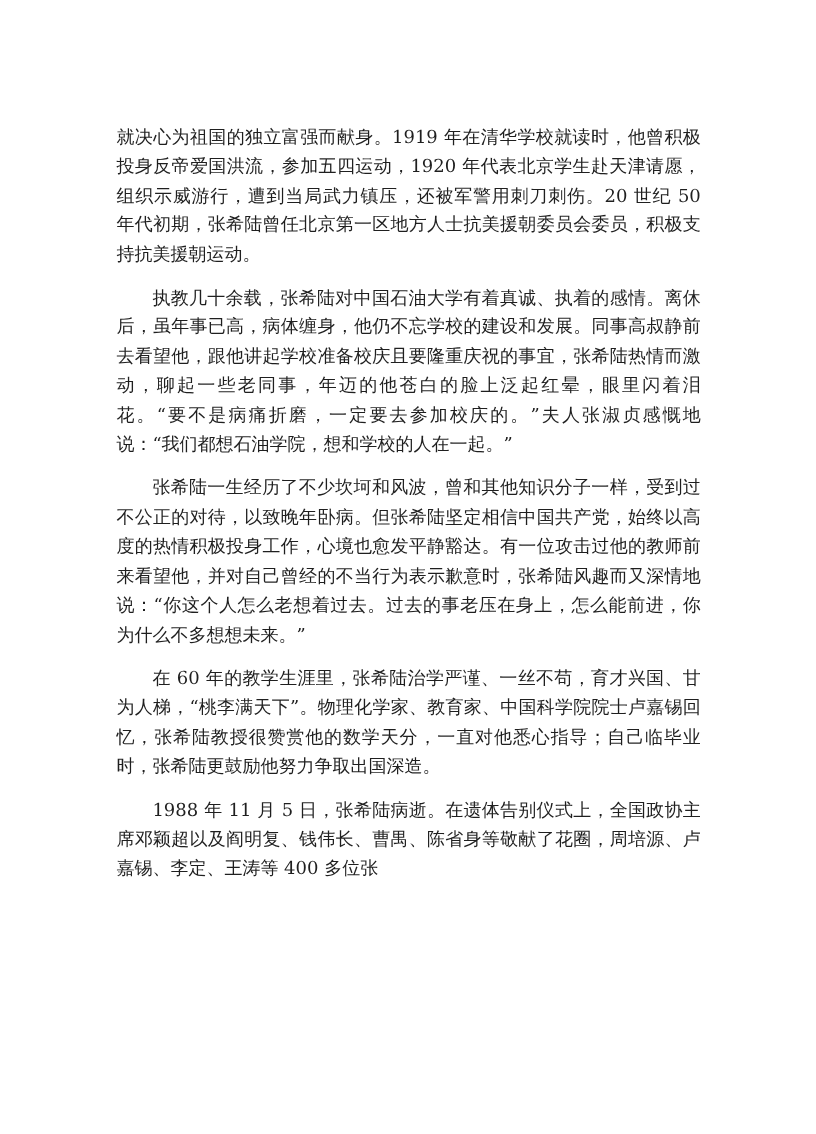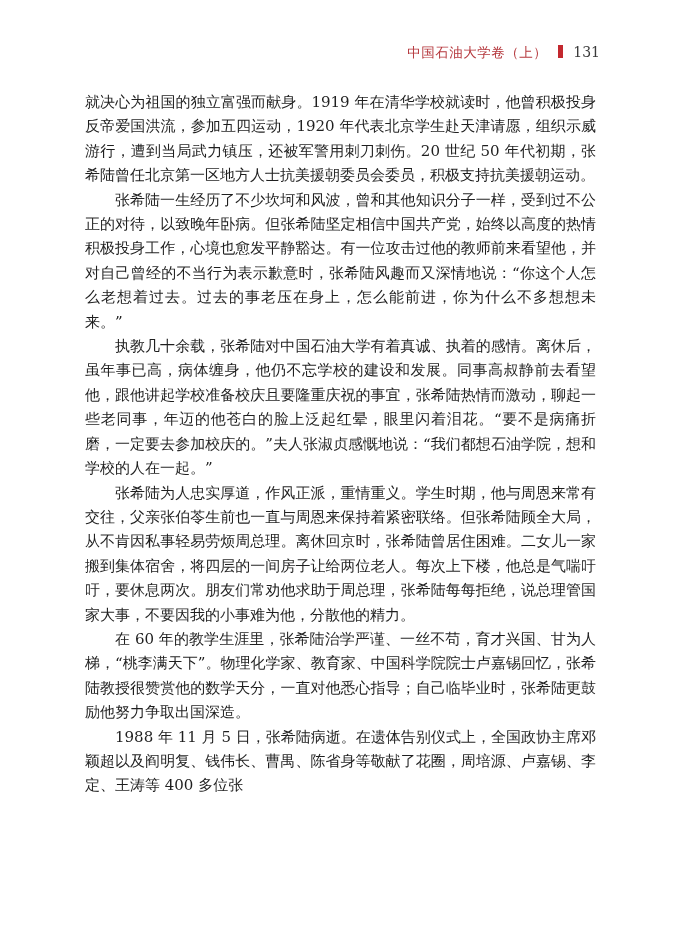--- a/index.html
+++ b/index.html
@@ -48,31 +48,27 @@
     position: absolute;
     top: 90px;
     left: 85px;
     width: 511px;
     color: var(--body-text);
     font-size: 15px;
     line-height: 24.4px;
     text-align: justify;
     text-justify: inter-ideograph;
   }
-  .para { margin: 0; }
+  .para { margin: 12px; }
   .para.indent { text-indent: 2em; }
 </style>
 </head>
 <body>
 
 <div class="page">
-  <div class="header">
-    <span class="header-title">中国石油大学卷（上）</span><span class="header-divider"></span><span class="header-page-number">131</span>
-  </div>
   <div class="body-text">
       <p class="para">就决心为祖国的独立富强而献身。1919 年在清华学校就读时，他曾积极投身反帝爱国洪流，参加五四运动，1920 年代表北京学生赴天津请愿，组织示威游行，遭到当局武力镇压，还被军警用刺刀刺伤。20 世纪 50 年代初期，张希陆曾任北京第一区地方人士抗美援朝委员会委员，积极支持抗美援朝运动。</p>
+      <p class="para indent">执教几十余载，张希陆对中国石油大学有着真诚、执着的感情。离休后，虽年事已高，病体缠身，他仍不忘学校的建设和发展。同事高叔静前去看望他，跟他讲起学校准备校庆且要隆重庆祝的事宜，张希陆热情而激动，聊起一些老同事，年迈的他苍白的脸上泛起红晕，眼里闪着泪花。“要不是病痛折磨，一定要去参加校庆的。”夫人张淑贞感慨地说：“我们都想石油学院，想和学校的人在一起。”</p>
       <p class="para indent">张希陆一生经历了不少坎坷和风波，曾和其他知识分子一样，受到过不公正的对待，以致晚年卧病。但张希陆坚定相信中国共产党，始终以高度的热情积极投身工作，心境也愈发平静豁达。有一位攻击过他的教师前来看望他，并对自己曾经的不当行为表示歉意时，张希陆风趣而又深情地说：“你这个人怎么老想着过去。过去的事老压在身上，怎么能前进，你为什么不多想想未来。”</p>
-      <p class="para indent">执教几十余载，张希陆对中国石油大学有着真诚、执着的感情。离休后，虽年事已高，病体缠身，他仍不忘学校的建设和发展。同事高叔静前去看望他，跟他讲起学校准备校庆且要隆重庆祝的事宜，张希陆热情而激动，聊起一些老同事，年迈的他苍白的脸上泛起红晕，眼里闪着泪花。“要不是病痛折磨，一定要去参加校庆的。”夫人张淑贞感慨地说：“我们都想石油学院，想和学校的人在一起。”</p>
-      <p class="para indent">张希陆为人忠实厚道，作风正派，重情重义。学生时期，他与周恩来常有交往，父亲张伯苓生前也一直与周恩来保持着紧密联络。但张希陆顾全大局，从不肯因私事轻易劳烦周总理。离休回京时，张希陆曾居住困难。二女儿一家搬到集体宿舍，将四层的一间房子让给两位老人。每次上下楼，他总是气喘吁吁，要休息两次。朋友们常劝他求助于周总理，张希陆每每拒绝，说总理管国家大事，不要因我的小事难为他，分散他的精力。</p>
       <p class="para indent">在 60 年的教学生涯里，张希陆治学严谨、一丝不苟，育才兴国、甘为人梯，“桃李满天下”。物理化学家、教育家、中国科学院院士卢嘉锡回忆，张希陆教授很赞赏他的数学天分，一直对他悉心指导；自己临毕业时，张希陆更鼓励他努力争取出国深造。</p>
       <p class="para indent">1988 年 11 月 5 日，张希陆病逝。在遗体告别仪式上，全国政协主席邓颖超以及阎明复、钱伟长、曹禺、陈省身等敬献了花圈，周培源、卢嘉锡、李定、王涛等 400 多位张</p>
     </div>
 </div>
 
 </body></html>

